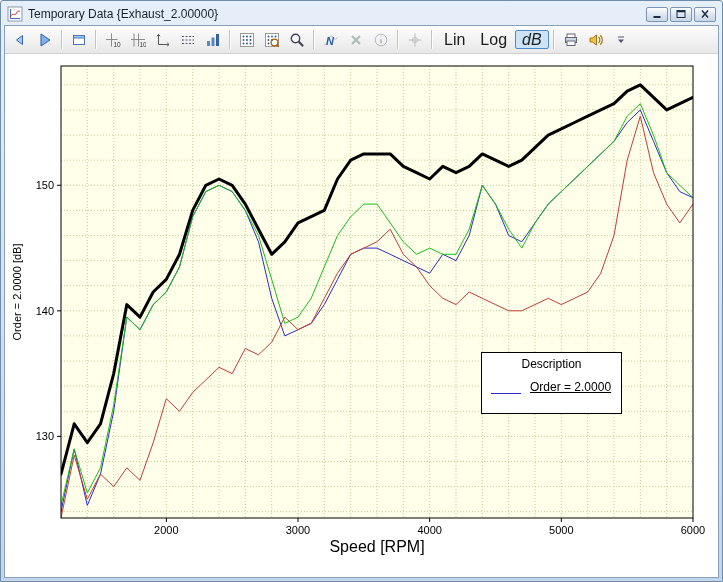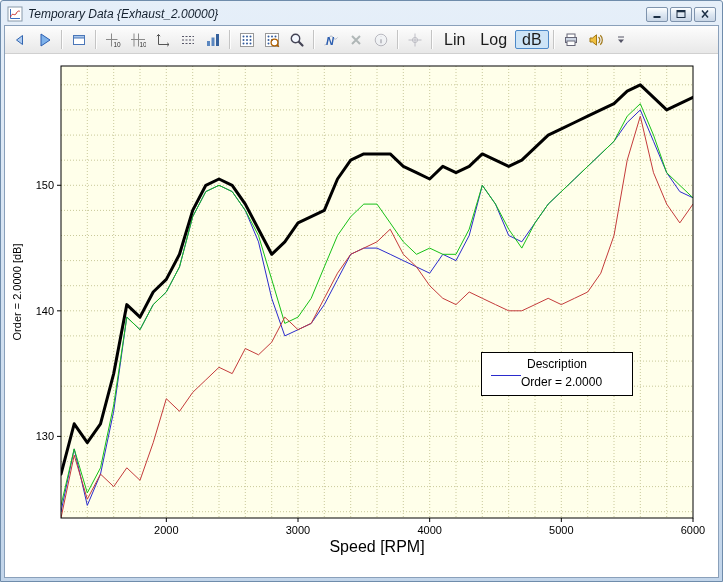--- a/index.html
+++ b/index.html
@@ -1,46 +1,46 @@
 <!DOCTYPE html>
 <html><head>
 <meta charset="utf-8">
 <style>
   html,body{margin:0;padding:0;width:723px;height:582px;overflow:hidden;
     font-family:"Liberation Sans",sans-serif;background:#fff;}
   .window{position:absolute;inset:0;box-sizing:border-box;border:1px solid #6f8cab;
     border-radius:3px 3px 0 0;background:linear-gradient(#e6eff9,#c2d5ea);
     padding:2px 3px 3px;display:flex;flex-direction:column;}
-  .titlebar{height:22px;display:flex;align-items:center;gap:5px;padding:0 3px;flex:none;font-style:italic;}
+  .titlebar{height:22px;display:flex;align-items:center;gap:5px;padding:0 3px;flex:none;}
   .title-icon{width:16px;height:16px;flex:none;}
   .title-text{flex:1;font-size:12px;color:#15212f;white-space:nowrap;overflow:hidden;}
   .win-controls{display:flex;gap:2px;flex:none;}
   .win-btn{width:22px;height:15px;box-sizing:border-box;border:1px solid #7e93ad;border-radius:2px;
     background:linear-gradient(#fdfeff,#dde7f2 50%,#c9d6e6);display:flex;align-items:center;justify-content:center;}
   .win-btn svg{width:14px;height:12px;}
   .client{flex:1;background:#fff;border:1px solid #8aa0ba;display:flex;flex-direction:column;overflow:hidden;}
   .toolbar{height:27px;flex:none;display:flex;align-items:center;padding:0 3px;gap:1px;
     background:linear-gradient(#fdfdfd,#e8e8e8);border-bottom:1px solid #d0d0d0;}
   .ticon{width:22px;height:22px;flex:none;display:flex;align-items:center;justify-content:center;
     border:1px solid transparent;border-radius:2px;}
   .ticon svg{width:16px;height:16px;display:block;}
   .ticon.disabled{opacity:.42;}
   .tsep{width:1px;height:19px;background:#c4c4c4;border-right:1px solid #fdfdfd;margin:0 3px;flex:none;}
   .tbtn{height:19px;box-sizing:border-box;padding:0 6px;display:flex;align-items:center;font-size:16px;
     color:#1c1c1c;border:1px solid transparent;border-radius:2px;flex:none;}
-  .tbtn.active{background:#cde4f7;border-color:#4d89c8;}
+  .tbtn.active{background:#cde4f7;border-color:#4d89c8;font-style:italic;}
   .chart-wrap{flex:1;position:relative;background:#fff;}
   #chart-svg{position:absolute;inset:0;width:100%;height:100%;}
   .xlabel{position:absolute;bottom:21px;left:372px;transform:translateX(-50%);font-size:16px;color:#000;}
   .ylabel{position:absolute;left:12px;top:238px;transform:translate(-50%,-50%) rotate(-90deg);
     font-size:11px;color:#000;white-space:nowrap;}
-  .legend{position:absolute;left:476px;top:298px;width:152px;box-sizing:border-box;background:#fff;
-    border:1px solid #000;padding:4px 9px 1px;font-size:12px;color:#000;}
+  .legend{position:absolute;left:476px;top:298px;width:141px;box-sizing:border-box;background:#fff;
+    border:1px solid #000;padding:4px 9px 19px;font-size:12px;color:#000;}
   .legend-title{text-align:center;margin-bottom:4px;}
-  .legend-row{display:flex;align-items:flex-start;height:19px;}
+  .legend-row{display:flex;align-items:flex-end;gap:9px;height:19px;text-decoration:underline;}
   .legend-line{width:30px;height:1px;background:#000;flex:none;}
   .legend-label{white-space:nowrap;}
 </style>
 </head>
 <body>
 
 <div class="window">
   <div class="titlebar">
     <span class="title-icon">
       <svg viewBox="0 0 16 16">

